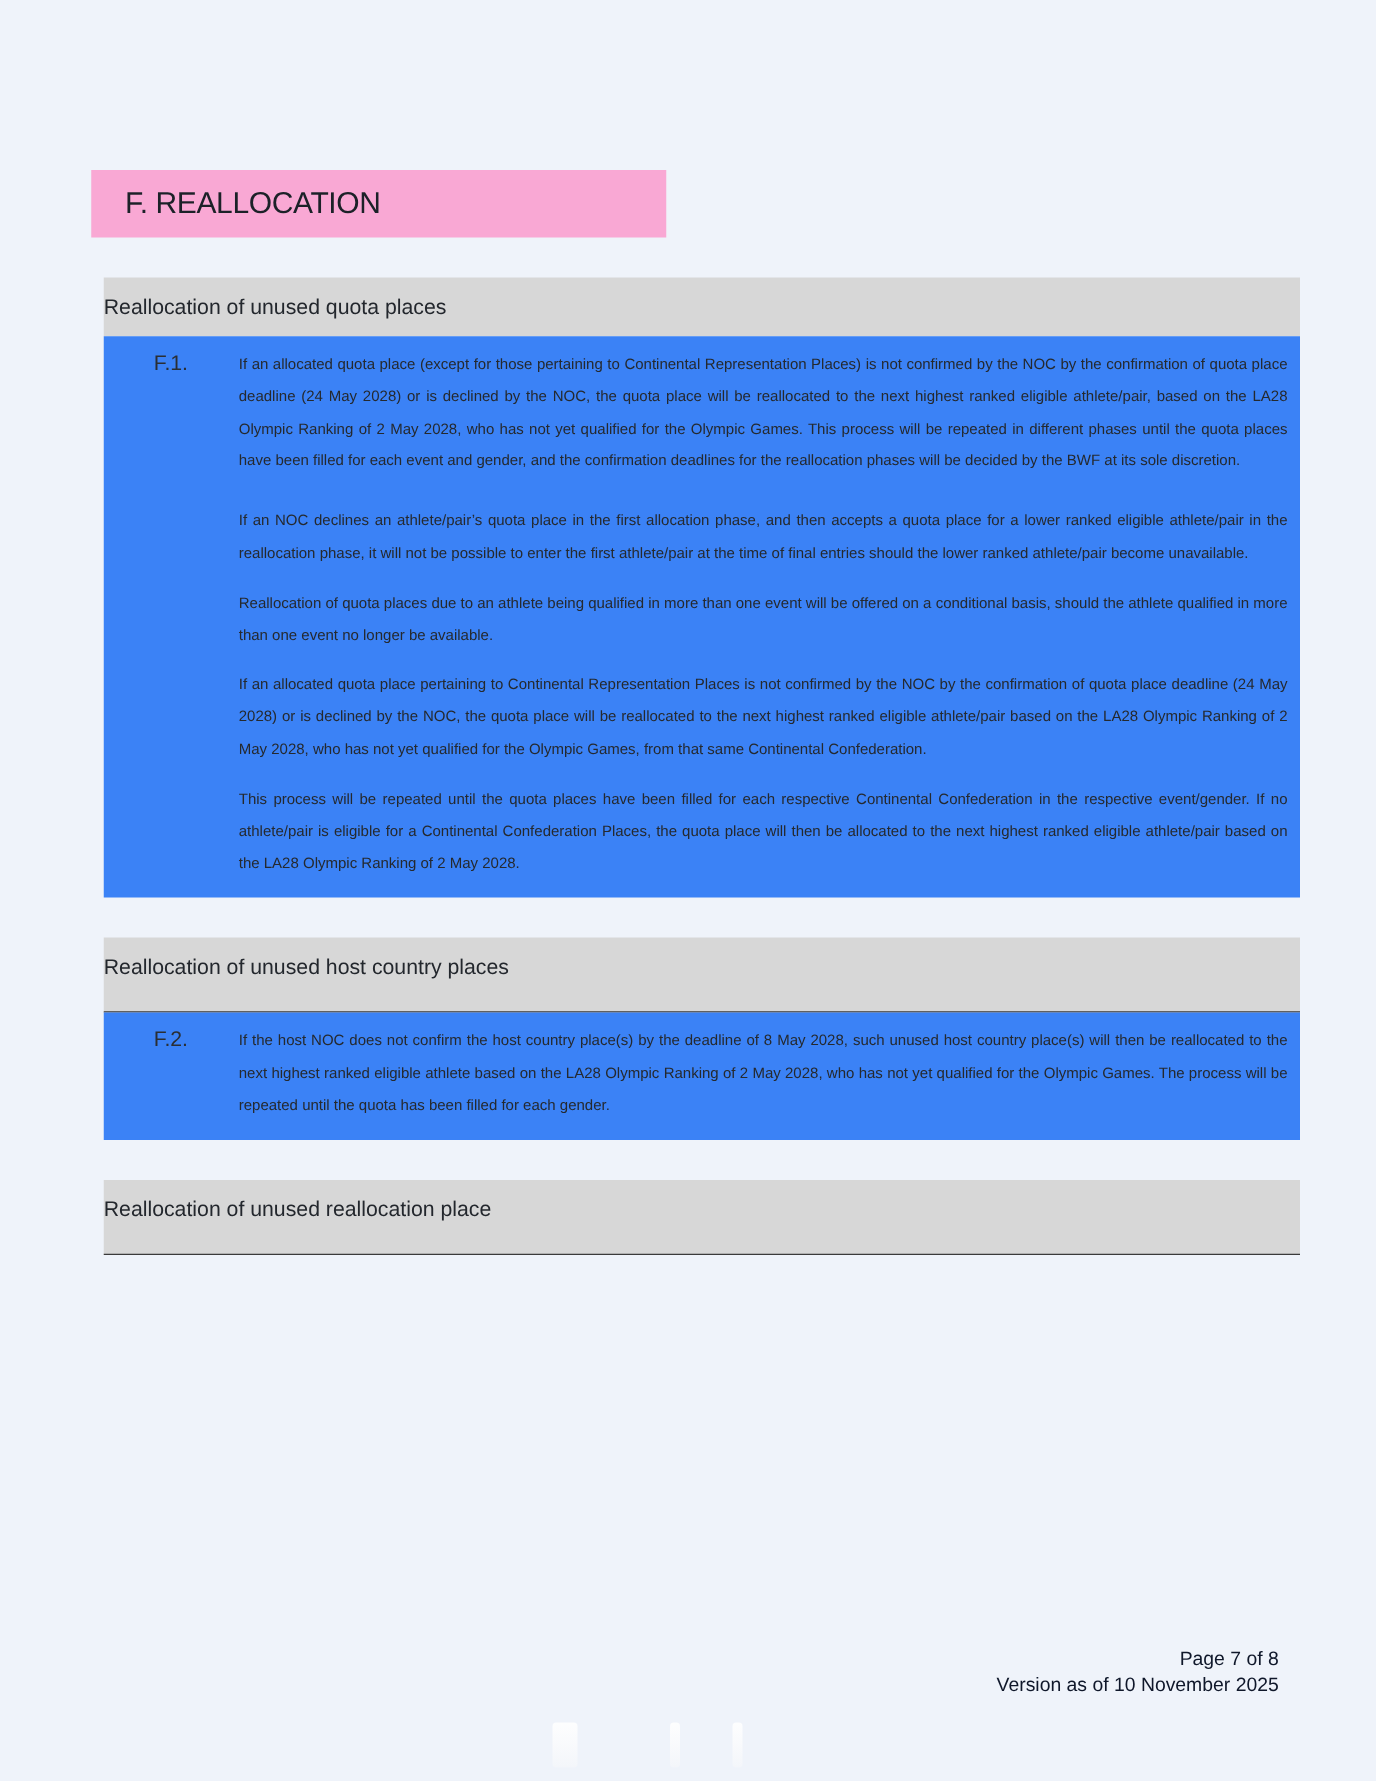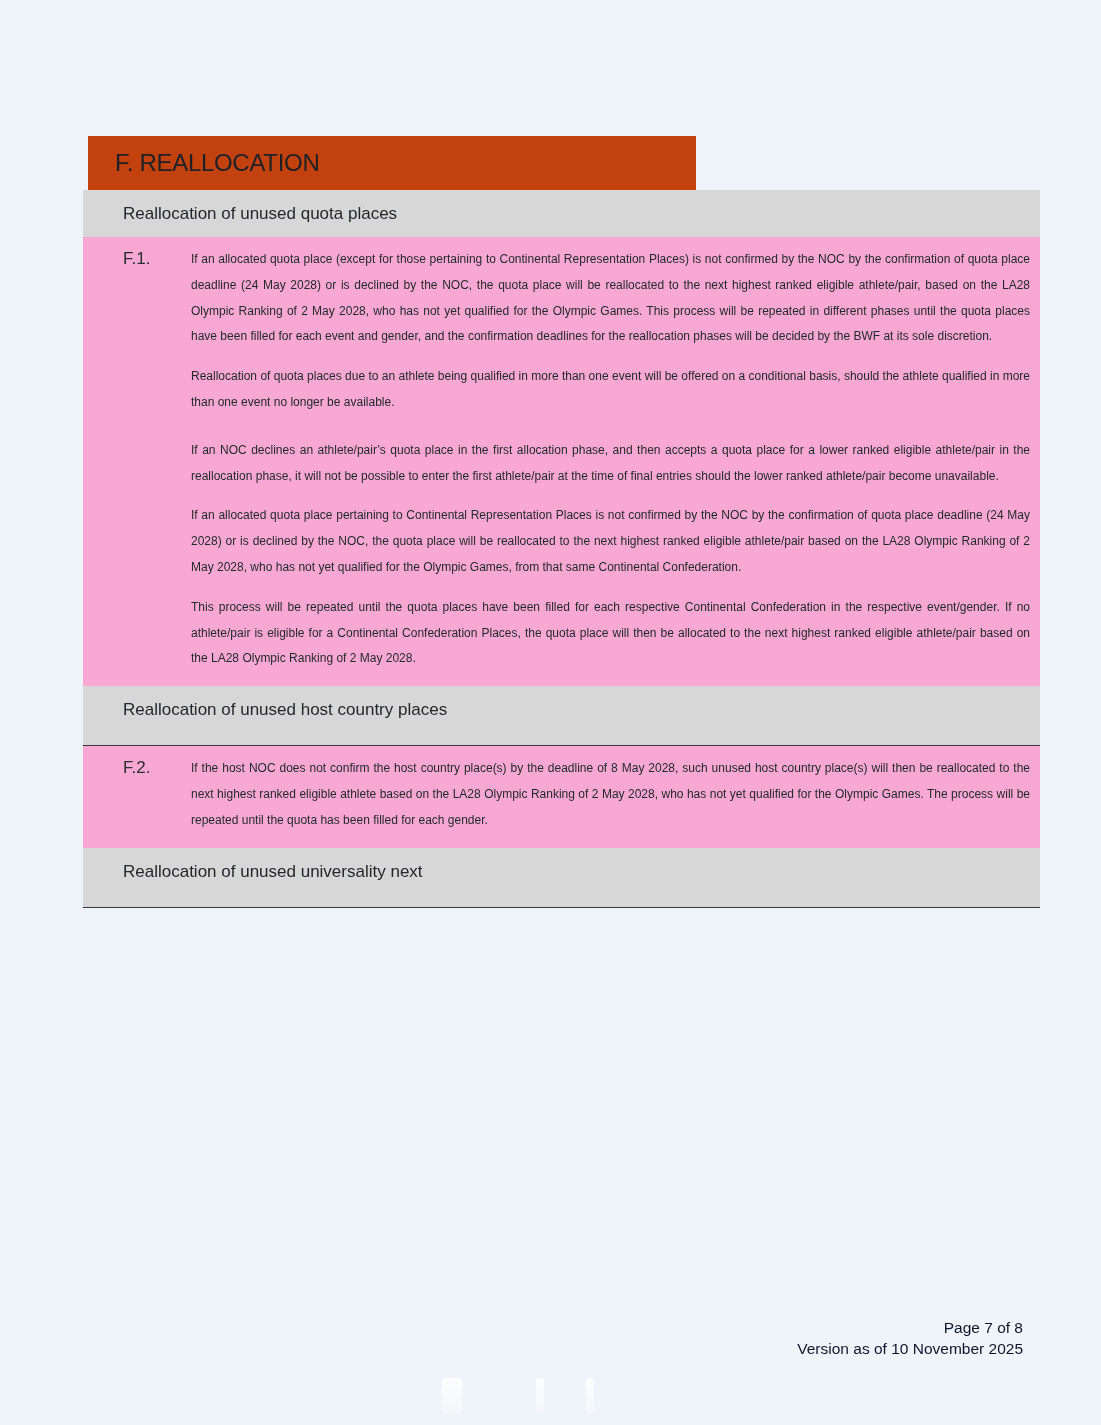--- a/index.html
+++ b/index.html
@@ -5,44 +5,44 @@
   html, body { margin: 0; padding: 0; }
   body {
     width: 1101px; height: 1425px;
     background: #eff3fa;
     font-family: "Liberation Sans", sans-serif;
     color: #1f2328;
     position: relative;
     overflow: hidden;
   }
   .title-box {
-    position: absolute; left: 88px; top: 136px;
-    width: 608px; height: 54px;
-    background: #c2410c;
+    position: absolute; left: 73px; top: 136px;
+    width: 460px; height: 54px;
+    background: #f9a8d4;
   }
   .title-box h1 {
     margin: 0; position: absolute; left: 27px; top: 13px;
     font-size: 24px; font-weight: normal; letter-spacing: -0.3px;
     color: #1c2128;
   }
   .content {
     position: absolute; left: 83px; top: 190px; width: 957px;
   }
   .sec-head {
     background: #d7d7d7;
     height: 47px;
     box-sizing: border-box;
-    padding-left: 40px;
     font-size: 17px;
     line-height: 47px;
     color: #23272d;
+    margin-top: 32px;
   }
   .sec-head.ruled { border-bottom: 1.5px solid #3a3a3a; height: 60px; }
   .sec-body {
-    background: #f9a8d4;
+    background: #3b82f6;
     position: relative;
     padding: 10px 10px 14px 108px;
   }
   .clause-num {
     position: absolute; left: 40px; top: 12px;
     font-size: 17px; color: #2a2e33;
   }
   .para {
     font-size: 12px;
     line-height: 25.8px;
@@ -70,33 +70,33 @@
 <div class="title-box">
   <h1>F. REALLOCATION</h1>
 </div>
 
 <div class="content">
 
   <div class="sec-head">Reallocation of unused quota places</div>
   <div class="sec-body">
     <span class="clause-num">F.1.</span>
     <p class="para">If an allocated quota place (except for those pertaining to Continental Representation Places) is not confirmed by the NOC by the confirmation of quota place deadline (24 May 2028) or is declined by the NOC, the quota place will be reallocated to the next highest ranked eligible athlete/pair, based on the LA28 Olympic Ranking of 2 May 2028, who has not yet qualified for the Olympic Games. This process will be repeated in different phases until the quota places have been filled for each event and gender, and the confirmation deadlines for the reallocation phases will be decided by the BWF at its sole discretion.</p>
+    <p class="para gap-lg">If an NOC declines an athlete/pair’s quota place in the first allocation phase, and then accepts a quota place for a lower ranked eligible athlete/pair in the reallocation phase, it will not be possible to enter the first athlete/pair at the time of final entries should the lower ranked athlete/pair become unavailable.</p>
     <p class="para">Reallocation of quota places due to an athlete being qualified in more than one event will be offered on a conditional basis, should the athlete qualified in more than one event no longer be available.</p>
-    <p class="para gap-lg">If an NOC declines an athlete/pair’s quota place in the first allocation phase, and then accepts a quota place for a lower ranked eligible athlete/pair in the reallocation phase, it will not be possible to enter the first athlete/pair at the time of final entries should the lower ranked athlete/pair become unavailable.</p>
     <p class="para">If an allocated quota place pertaining to Continental Representation Places is not confirmed by the NOC by the confirmation of quota place deadline (24 May 2028) or is declined by the NOC, the quota place will be reallocated to the next highest ranked eligible athlete/pair based on the LA28 Olympic Ranking of 2 May 2028, who has not yet qualified for the Olympic Games, from that same Continental Confederation.</p>
     <p class="para">This process will be repeated until the quota places have been filled for each respective Continental Confederation in the respective event/gender. If no athlete/pair is eligible for a Continental Confederation Places, the quota place will then be allocated to the next highest ranked eligible athlete/pair based on the LA28 Olympic Ranking of 2 May 2028.</p>
   </div>
 
   <div class="sec-head ruled">Reallocation of unused host country places</div>
   <div class="sec-body">
     <span class="clause-num">F.2.</span>
     <p class="para">If the host NOC does not confirm the host country place(s) by the deadline of 8 May 2028, such unused host country place(s) will then be reallocated to the next highest ranked eligible athlete based on the LA28 Olympic Ranking of 2 May 2028, who has not yet qualified for the Olympic Games. The process will be repeated until the quota has been filled for each gender.</p>
   </div>
 
-  <div class="sec-head ruled">Reallocation of unused universality next</div>
+  <div class="sec-head ruled">Reallocation of unused reallocation place</div>
 </div>
 
 <div class="footer">
   <div>Page 7 of 8</div>
   <div>Version as of 10 November 2025</div>
 </div>
 
 <div class="ghost-bar" style="left:442px;"></div>
 <div class="ghost-bar" style="left:536px;width:8px;"></div>
 <div class="ghost-bar" style="left:586px;width:8px;"></div>

